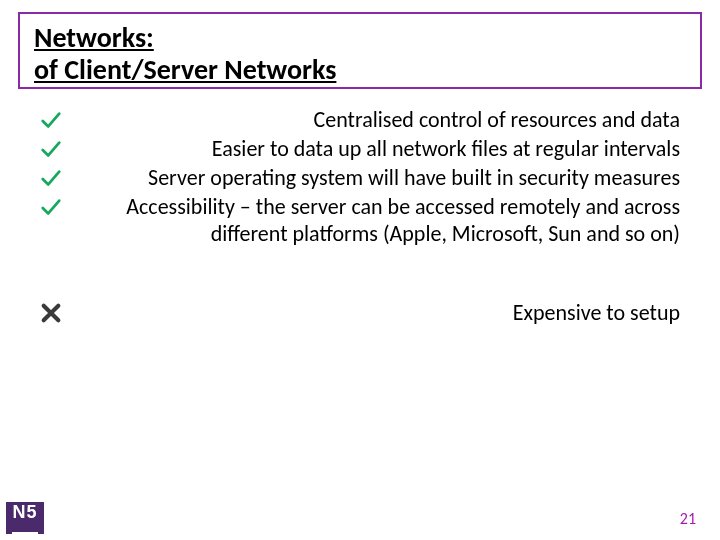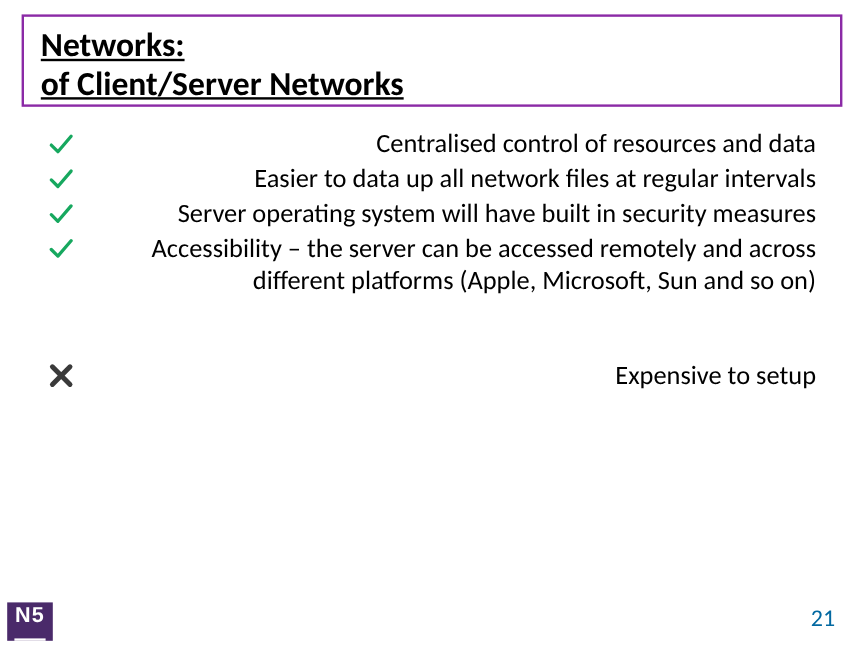--- a/index.html
+++ b/index.html
@@ -48,22 +48,22 @@
   .item .txt {
     flex: 1;
   }
   .section-gap {
     height: 50px;
   }
   .page-num {
     position: absolute;
     right: 24px;
     bottom: 12px;
-    font-size: 20px;
-    color: #0369a1;
+    font-size: 16px;
+    color: #a21caf;
   }
   .logo {
     position: absolute;
     left: 6px;
     bottom: 6px;
     width: 38px;
     height: 32px;
     background: #4a2a6a;
     display: flex;
     justify-content: center;

